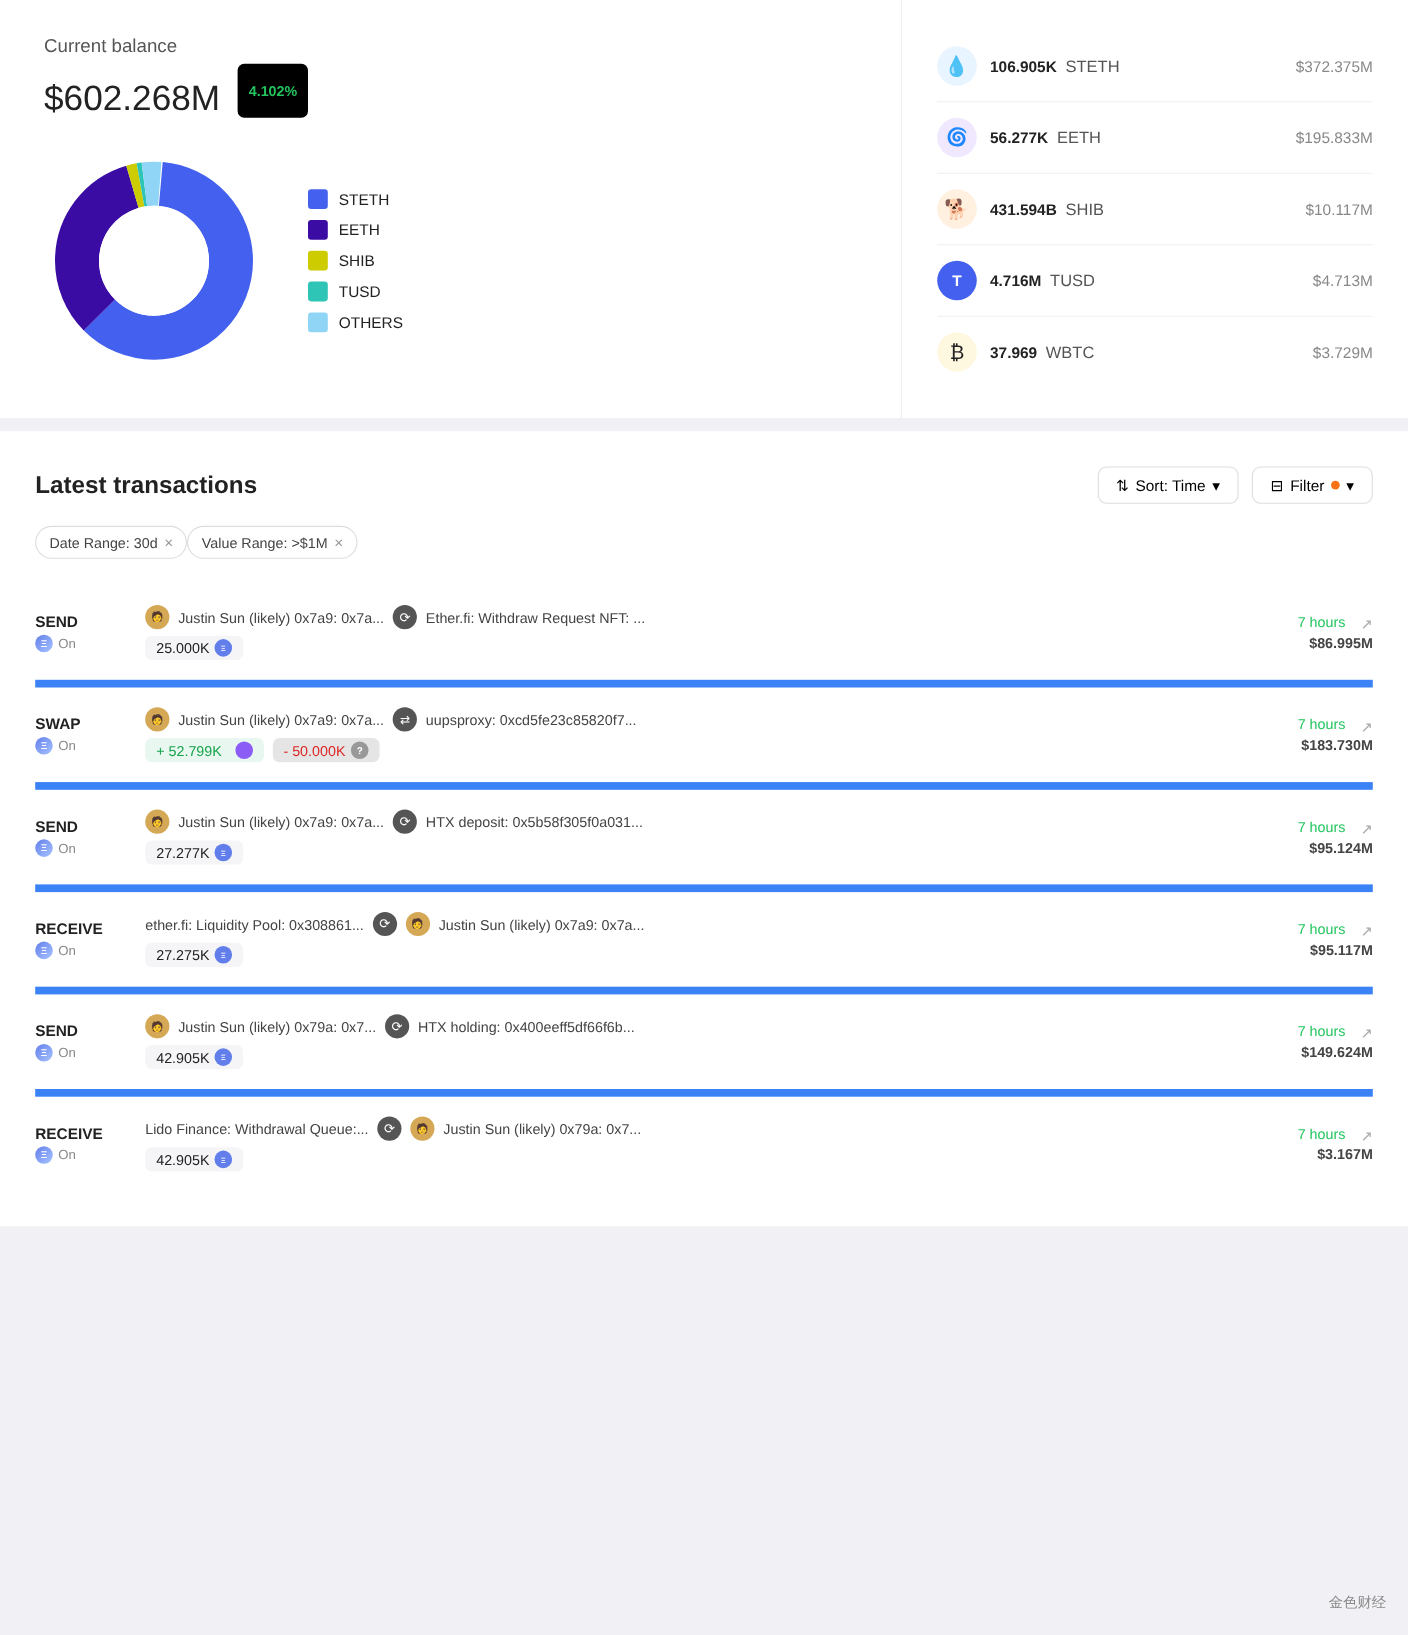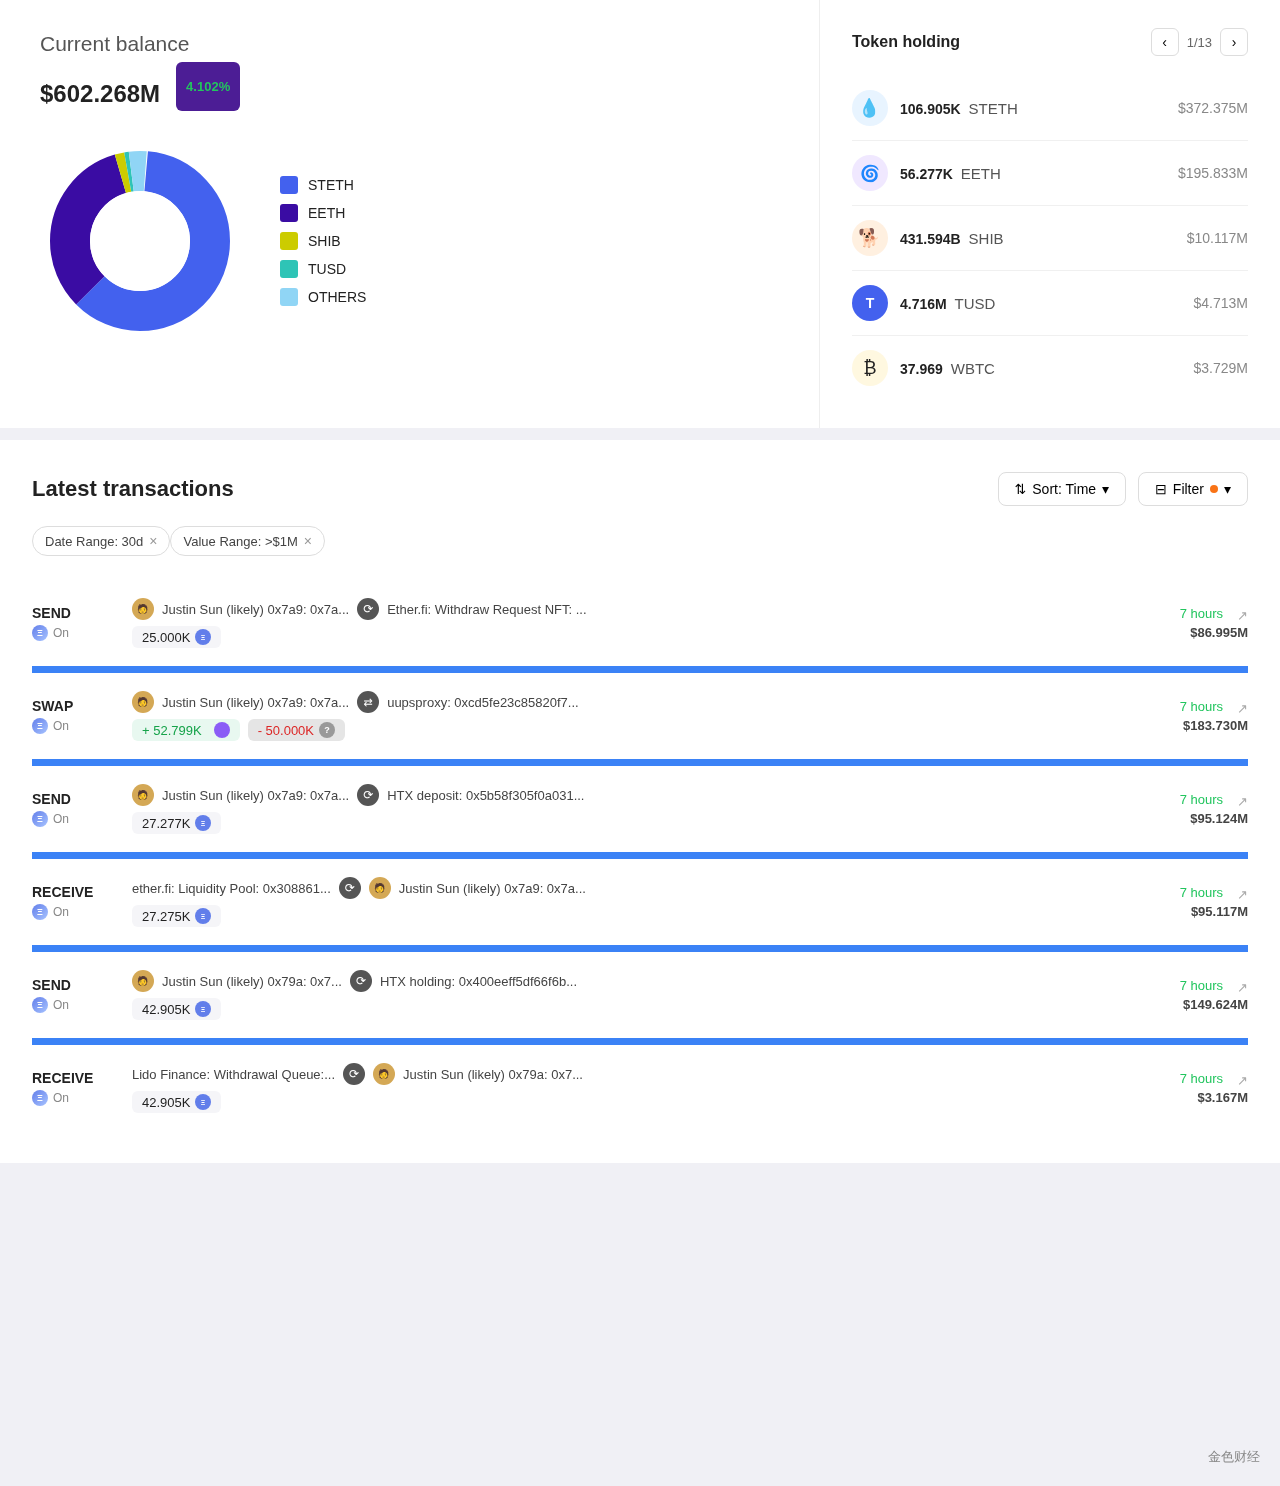--- a/index.html
+++ b/index.html
@@ -1,23 +1,23 @@
 <!DOCTYPE html>
 <html><head>
   <meta charset="utf-8">
   <style>
     * { box-sizing: border-box; margin: 0; padding: 0; }
     body { font-family: -apple-system, BlinkMacSystemFont, 'Segoe UI', sans-serif; background: #f0f0f5; color: #222; font-size: 14px; width: 1280px; }
 
     .top-section { display: flex; background: #fff; }
 
     .balance-panel { flex: 1; padding: 32px 40px; border-right: 1px solid #eee; }
-    .balance-label { font-size: 21px; color: #555; margin-bottom: 6px; }
-    .balance-amount { font-size: 24px; font-weight: 700; margin-bottom: 6px; }
-    .balance-badge { background: #4c1d95; color: #22c55e; font-size: 13px; font-weight: 600; padding: 17px 10px; border-radius: 6px; display: inline-block; margin-bottom: 20px; text-align: right; }
+    .balance-label { font-size: 17px; color: #555; margin-bottom: 6px; }
+    .balance-amount { font-size: 32px; font-weight: 400; margin-bottom: 6px; }
+    .balance-badge { background: #000000; color: #22c55e; font-size: 13px; font-weight: 600; padding: 17px 10px; border-radius: 6px; display: inline-block; margin-bottom: 20px; text-align: right; }
 
     .chart-area { display: flex; align-items: center; gap: 40px; margin-top: 10px; }
     .donut-wrapper { position: relative; width: 200px; height: 200px; }
     .legend { display: flex; flex-direction: column; gap: 10px; }
     .legend-item { display: flex; align-items: center; gap: 10px; font-size: 14px; }
     .legend-color { width: 18px; height: 18px; border-radius: 3px; }
 
     .token-panel { width: 460px; padding: 28px 32px; }
     .token-panel-header { display: flex; align-items: center; justify-content: space-between; margin-bottom: 20px; }
     .token-panel-title { font-size: 16px; font-weight: 600; }
@@ -130,32 +130,20 @@
         </div>
         <div class="legend-item">
           <div class="legend-color" style="background:#90d5f5;"></div>
           <span>OTHERS</span>
         </div>
       </div>
     </div>
   </div>
 
   <div class="token-panel">
-    <div class="token-panel-header">
-      <div class="token-panel-title">Token holding</div>
-      <div class="page-nav">
-        <button class="page-nav-btn">
-          <span>‹</span>
-        </button>
-        <span class="page-indicator">1/13</span>
-        <button class="page-nav-btn">
-          <span>›</span>
-        </button>
-      </div>
-    </div>
 
     <div class="token-row">
       <div class="token-left">
         <div class="token-icon" style="background:#e8f4ff;">💧</div>
         <div>
           <span style="font-weight:700;">106.905K</span>
           <span class="token-symbol">STETH</span>
         </div>
       </div>
       <div class="token-value">$372.375M</div>

